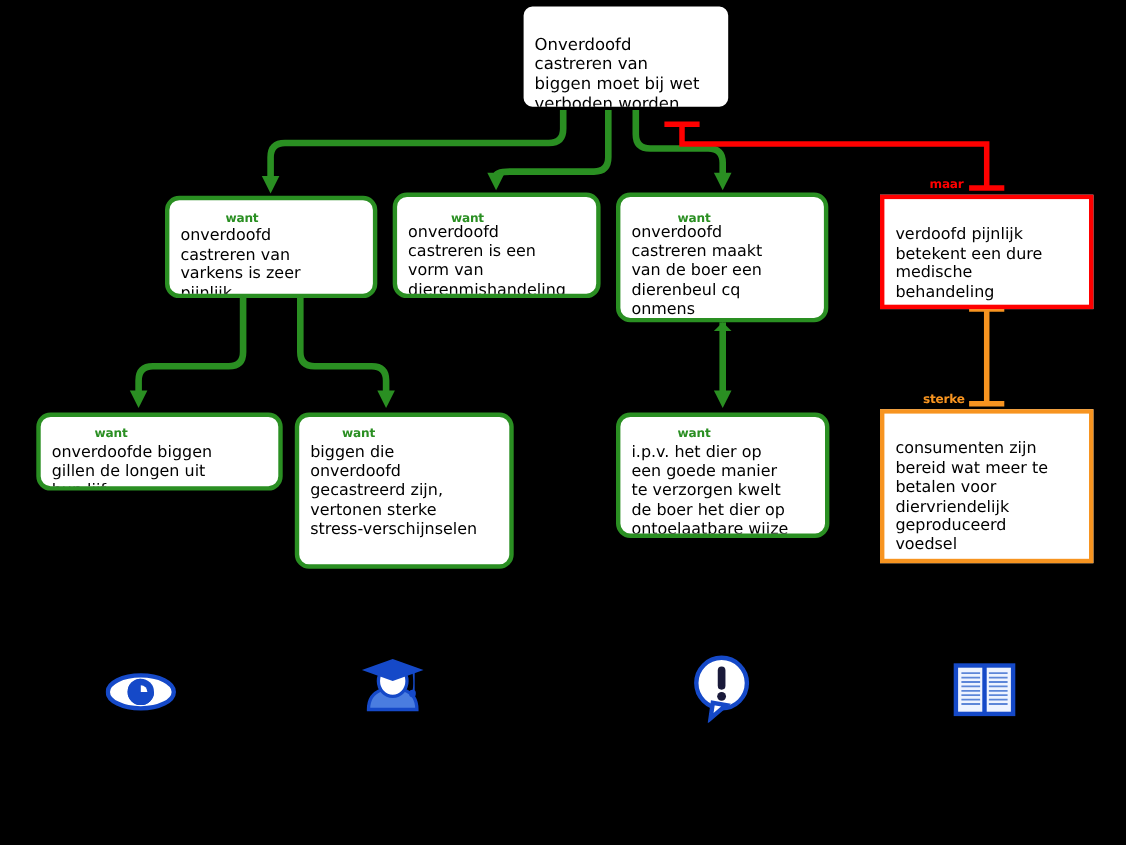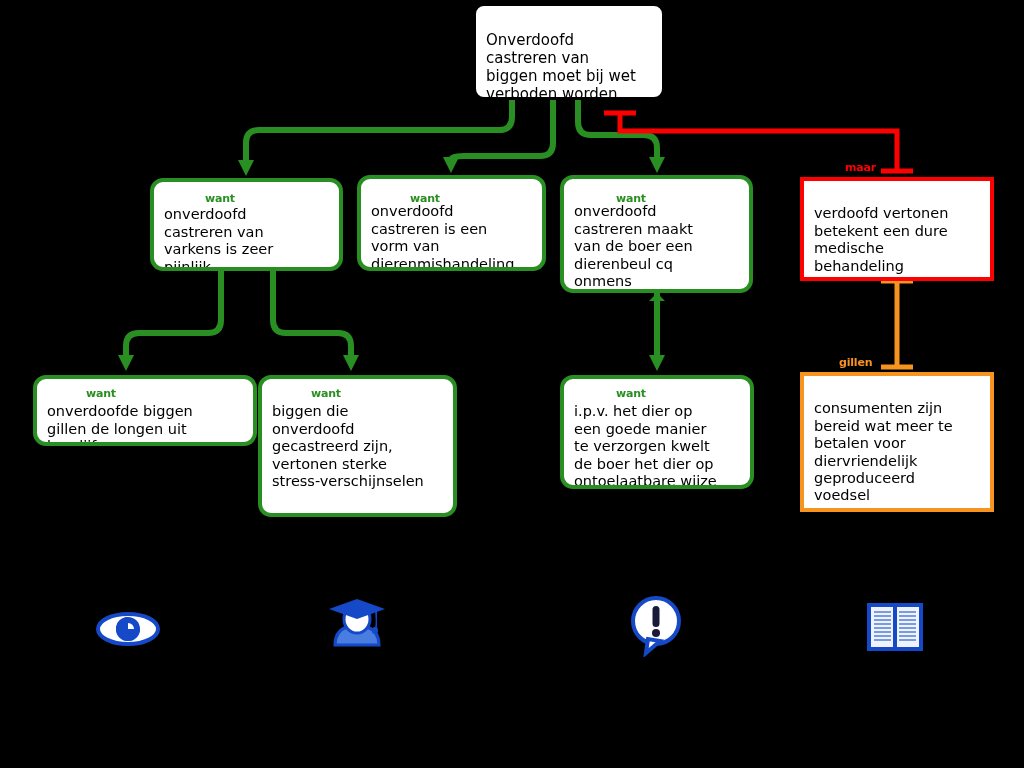--- a/index.html
+++ b/index.html
@@ -154,33 +154,33 @@
 
   <div class="node node-green" style="left:560px; top:175px; width:193px; height:118px; font-size:14.5px;">
     <div class="node-inner">onverdoofd
 castreren maakt
 van de boer een
 dierenbeul  cq
 onmens</div>
   </div>
 
   <div class="node node-red" style="left:800px; top:177px; width:194px; height:104px; font-size:14.5px;">
-    <div class="node-inner">verdoofd vertonen
+    <div class="node-inner">verdoofd pijnlijk
 betekent een dure
 medische
 behandeling</div>
   </div>
 
   <div class="node node-green" style="left:33px; top:375px; width:224px; height:71px; font-size:14.5px;">
     <div class="node-inner">onverdoofde biggen
 gillen de longen uit
 hun lijf</div>
   </div>
 
-  <div class="node node-green" style="left:258px; top:375px; width:199px; height:142px; font-size:14.5px;">
+  <div class="node node-green" style="left:268px; top:375px; width:199px; height:142px; font-size:14.5px;">
     <div class="node-inner">biggen die
 onverdoofd
 gecastreerd zijn,
 vertonen sterke
 stress-verschijnselen</div>
   </div>
 
   <div class="node node-green" style="left:560px; top:375px; width:194px; height:114px; font-size:14.5px;">
     <div class="node-inner">i.p.v. het dier op
 een goede manier
@@ -198,21 +198,21 @@
 voedsel</div>
   </div>
 
   <span class="wire-label lbl-green" style="left:205px; top:161px;">want</span>
   <span class="wire-label lbl-green" style="left:410px; top:161px;">want</span>
   <span class="wire-label lbl-green" style="left:616px; top:161px;">want</span>
   <span class="wire-label lbl-red" style="left:845px; top:161px;">maar</span>
   <span class="wire-label lbl-green" style="left:86px; top:356px;">want</span>
   <span class="wire-label lbl-green" style="left:311px; top:356px;">want</span>
   <span class="wire-label lbl-green" style="left:616px; top:356px;">want</span>
-  <span class="wire-label lbl-orange" style="left:839px; top:356px;">gillen</span>
+  <span class="wire-label lbl-orange" style="left:839px; top:356px;">sterke</span>
 
   <div class="icon-row">
 
     <div class="icon-slot" style="left:96px; top:22px;">
       <svg viewBox="0 0 64 64" width="64" height="64">
         <ellipse cx="32" cy="32" rx="30" ry="15" fill="#ffffff" stroke="#1549c8" stroke-width="4"></ellipse>
         <circle cx="32" cy="32" r="12" fill="#1549c8"></circle>
         <circle cx="32" cy="32" r="6" fill="#ffffff"></circle>
         <path d="M32 20 A12 12 0 1 0 44 32 L32 32 Z" fill="#1549c8"></path>
       </svg>

